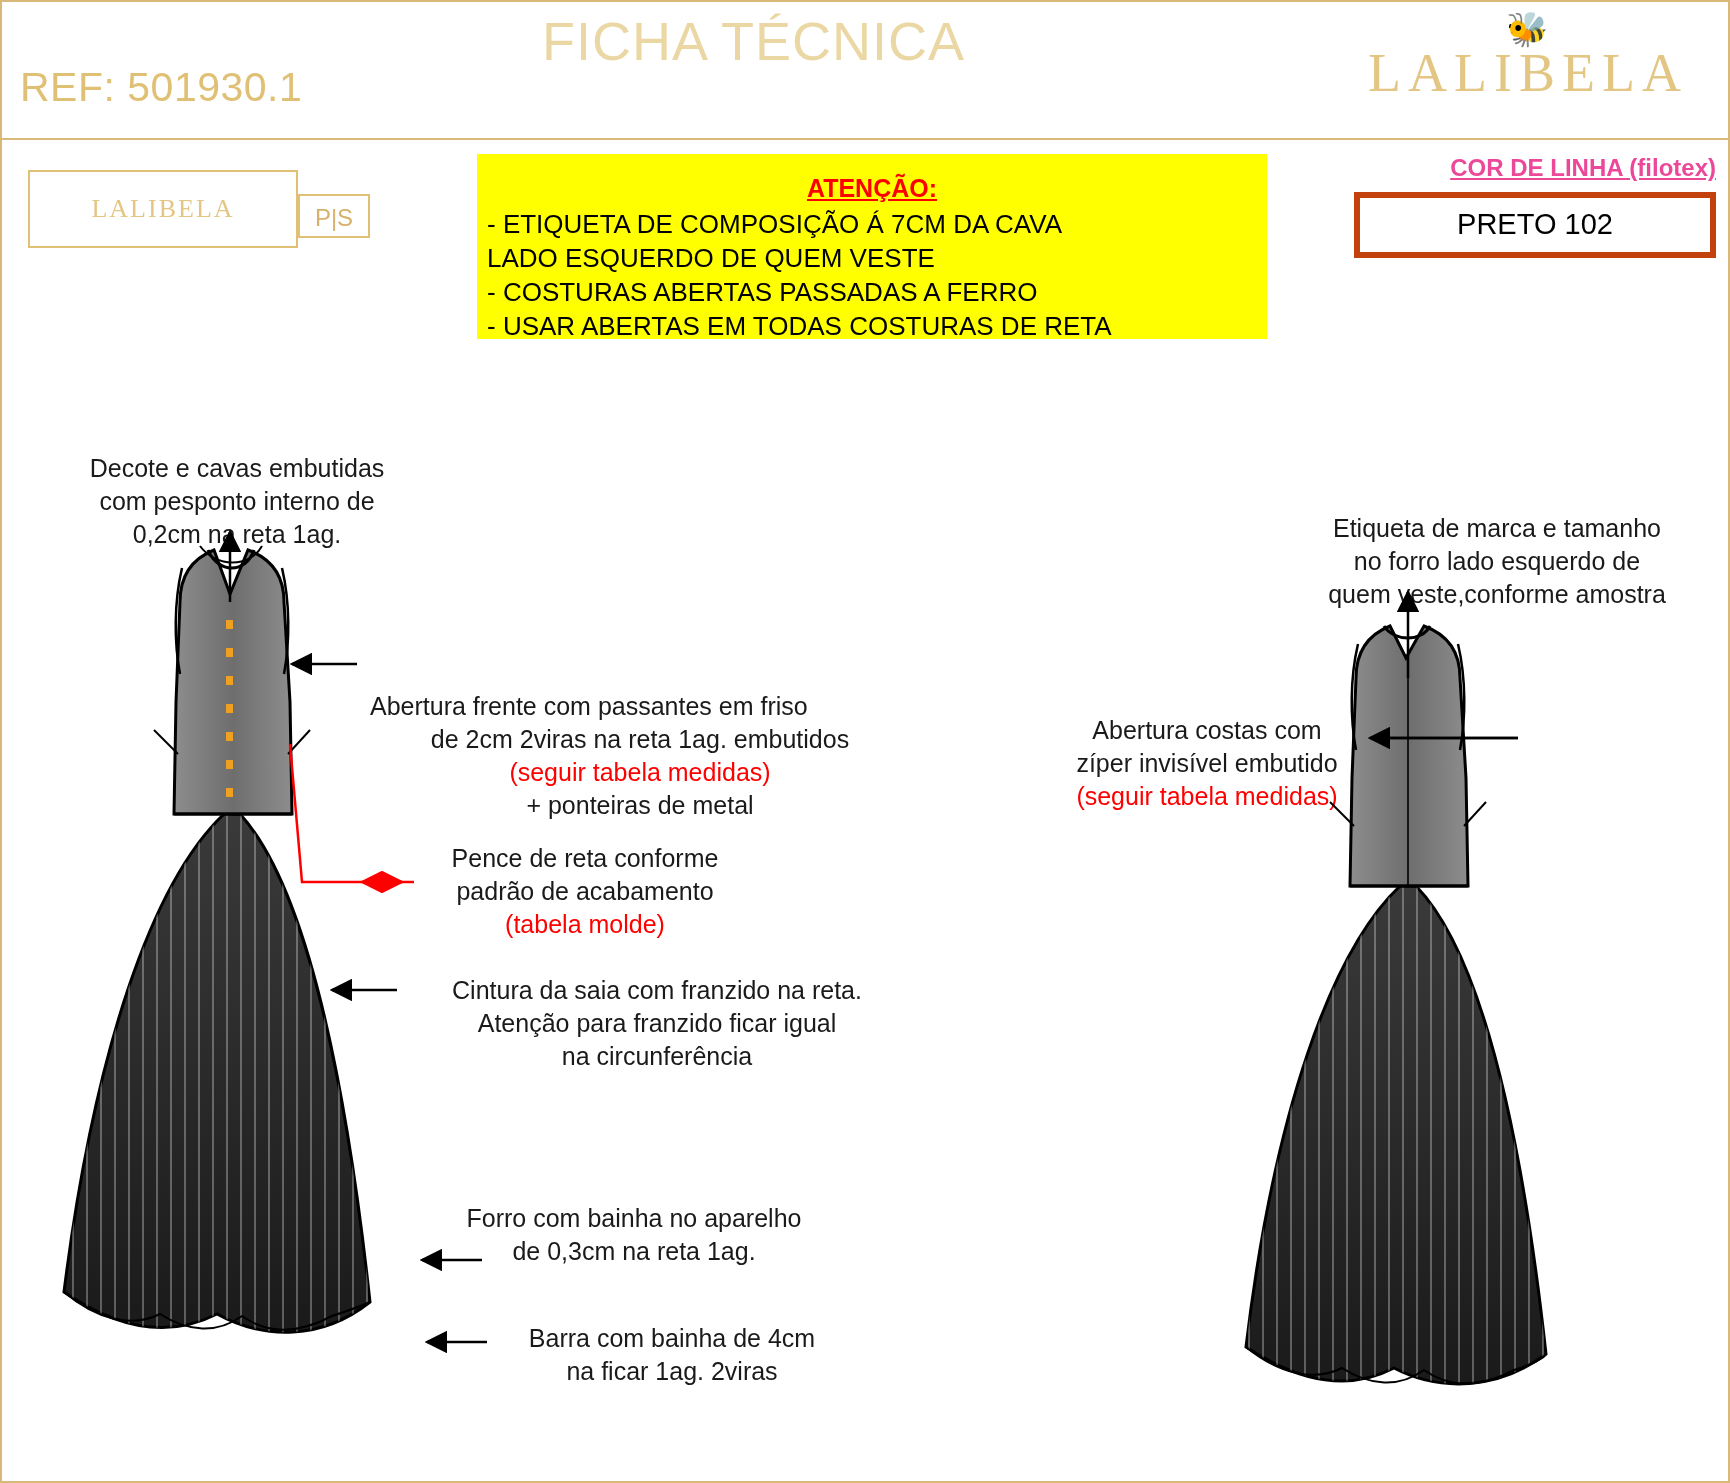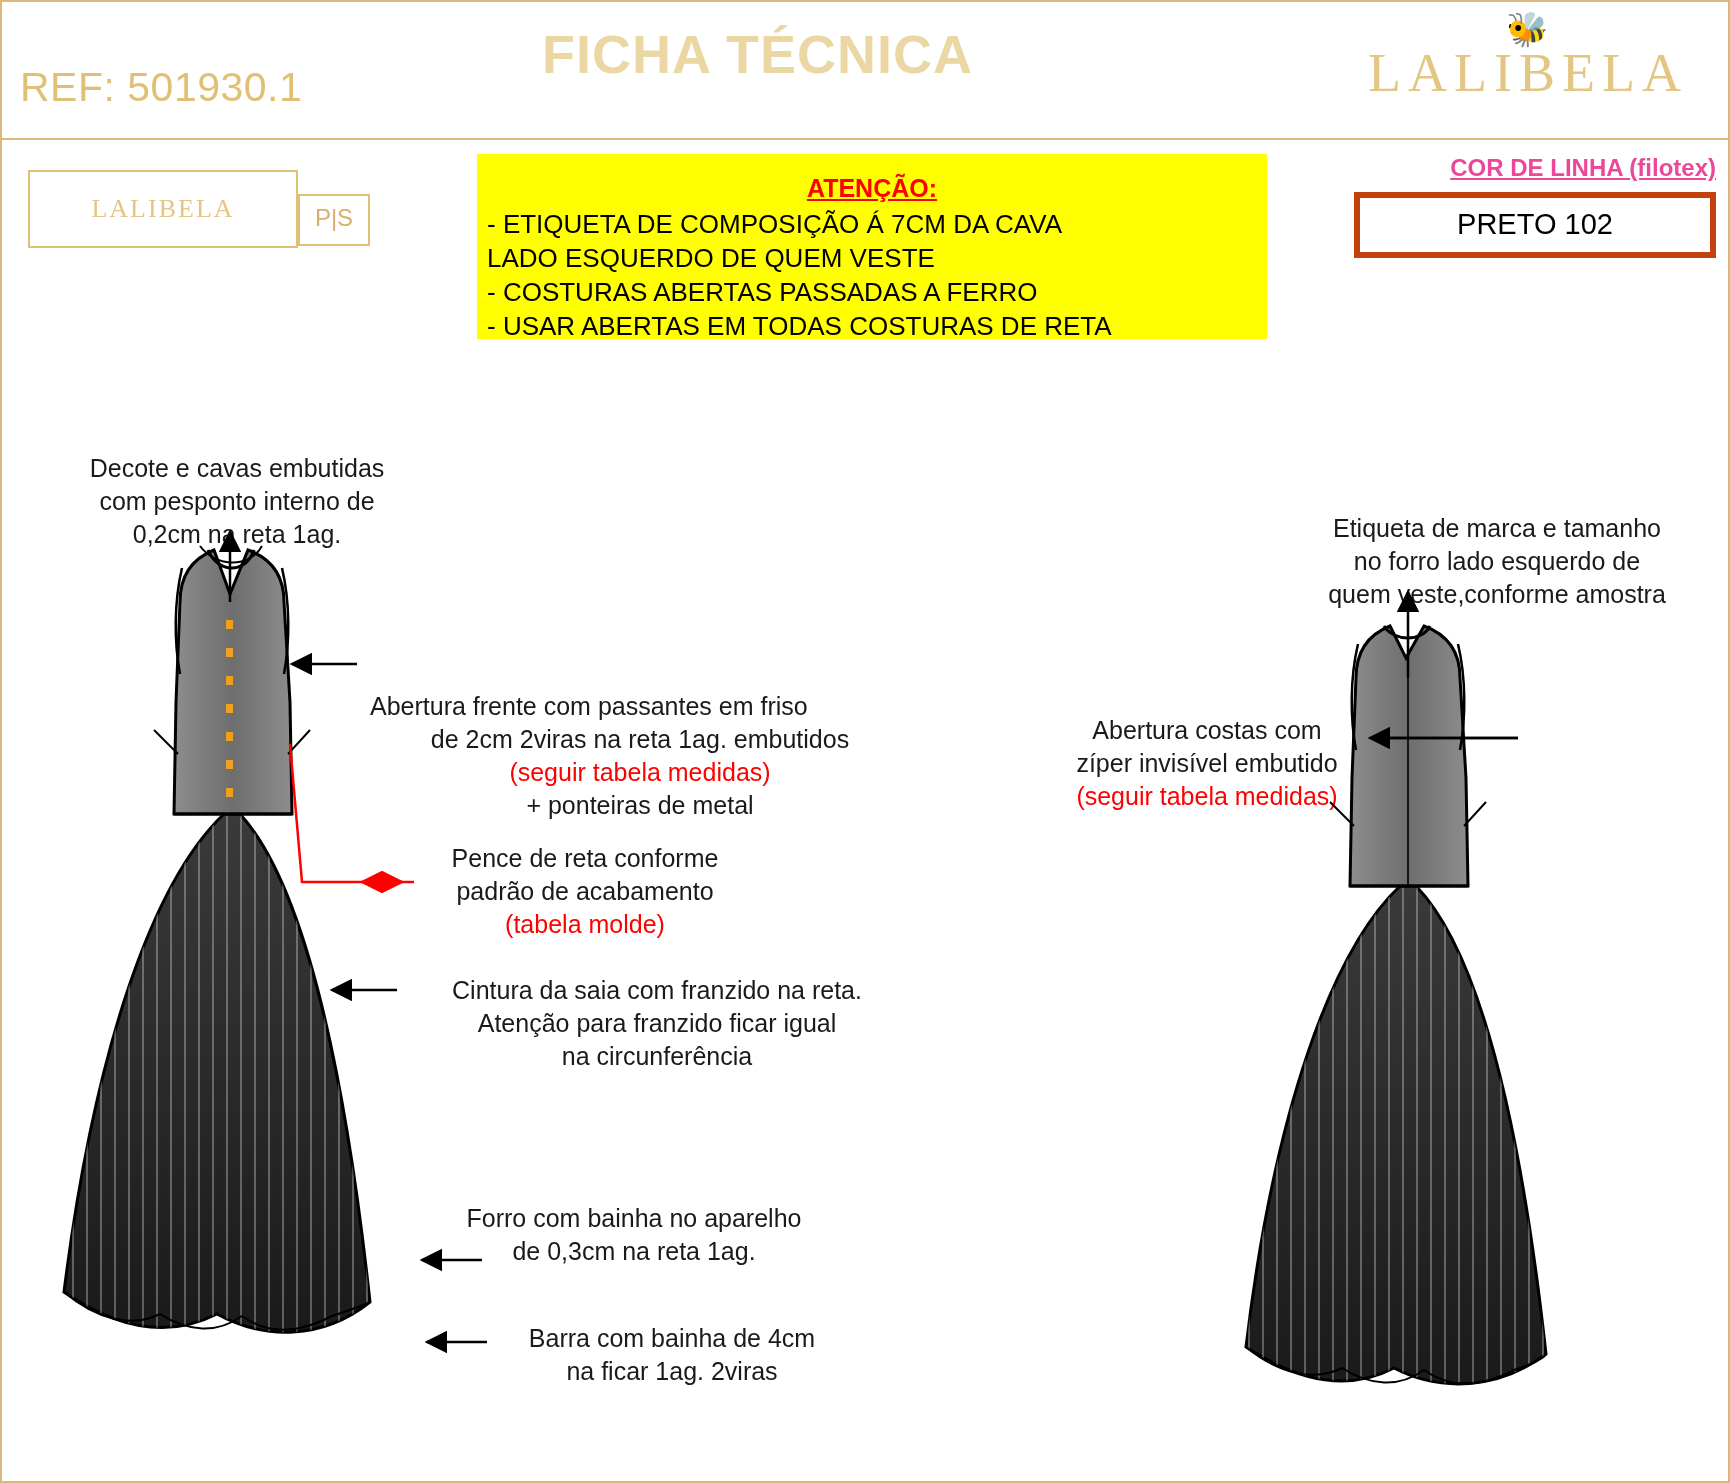--- a/index.html
+++ b/index.html
@@ -35,24 +35,23 @@
     top: 62px;
     font-size: 41px;
     color: #e0c074;
     letter-spacing: 0.5px;
   }
   #doc-title {
     position: absolute;
     left: 540px;
     top: 8px;
     font-size: 54px;
-    font-weight: bold;
+    font-weight: normal;
     color: #ead7a3;
     letter-spacing: 1px;
-    margin-top: 13px;
   }
   #brand-header {
     position: absolute;
     right: 20px;
     top: 12px;
     width: 360px;
     text-align: center;
   }
   #bee {
     font-size: 34px;
@@ -85,21 +84,21 @@
     font-family: "Liberation Serif", serif;
     font-size: 26px;
     color: #e3c684;
     letter-spacing: 2px;
   }
   #size-box {
     position: absolute;
     left: 296px;
     top: 192px;
     width: 72px;
-    height: 52px;
+    height: 44px;
     border: 2px solid #e0c074;
     box-sizing: border-box;
   }
   #size-text {
     position: absolute;
     left: 0; right: 0;
     top: 8px;
     text-align: center;
     font-size: 24px;
     color: #d7b169;

